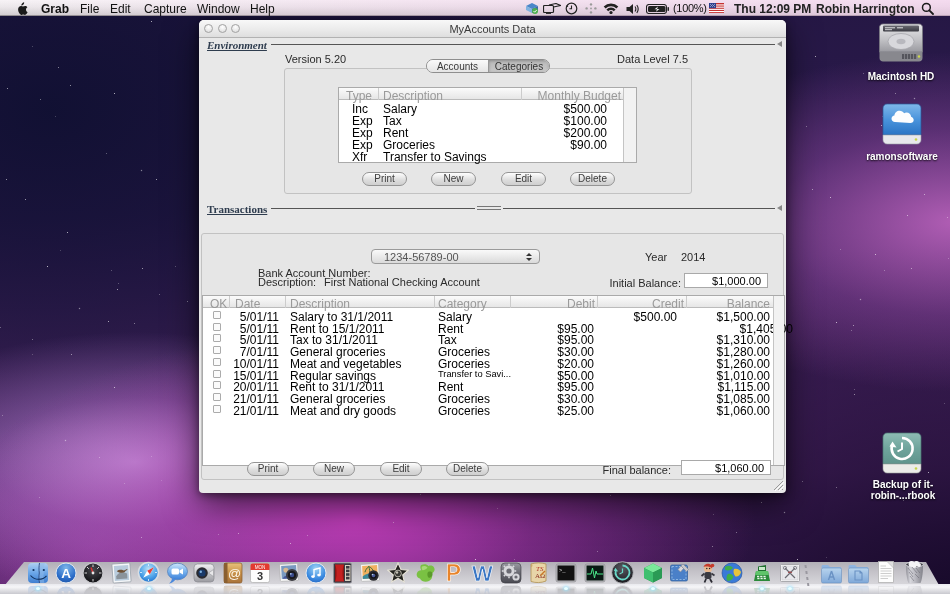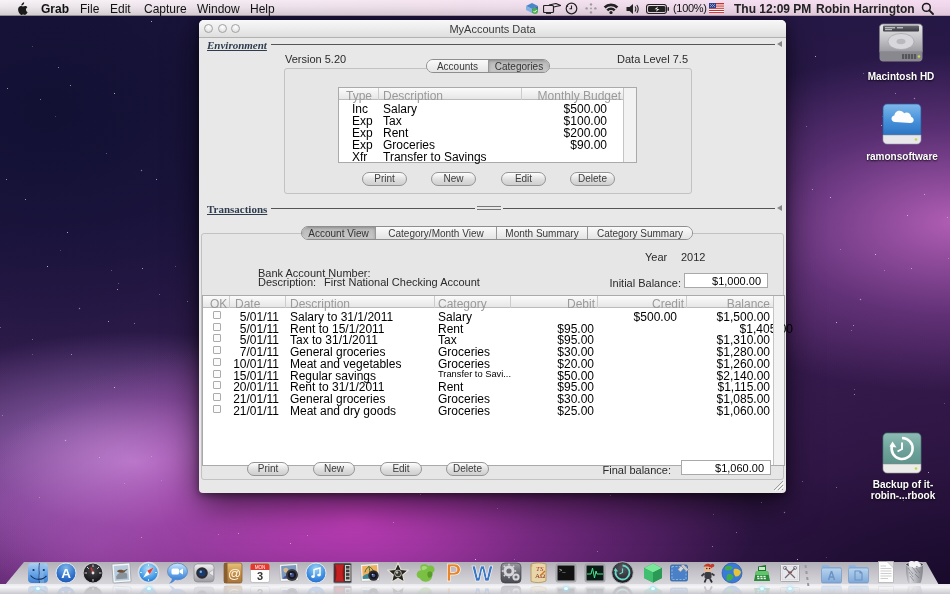--- a/index.html
+++ b/index.html
@@ -373,29 +373,30 @@
     <div class="btn" style="left:371px;top:152px;width:45px;">Delete</div>
 
     <div class="serifhead" style="left:8px;top:183px;">Transactions</div>
     <div class="hline" style="left:72px;top:188px;width:504px;"></div>
     <div style="position:absolute;left:276px;top:185px;width:28px;height:7px;background:#e8e8e8;">
       <div style="position:absolute;left:2px;top:1px;width:24px;height:1px;background:#777;"></div>
       <div style="position:absolute;left:2px;top:4px;width:24px;height:1px;background:#777;"></div>
     </div>
     <div class="harrow" style="left:578px;top:185px;"></div>
     <div class="groupbox" style="left:2px;top:213px;width:583px;height:247px;"></div>
-    <div class="tabs" style="left:102px;top:206px;width:392px;">
-      <div class="tab sel" style="width:73px;">Account View</div>
-      <div class="tab" style="width:121px;">Category/Month View</div>
-      <div class="tab" style="width:91px;">Month Summary</div>
-      <div class="tab" style="width:105px;">Category Summary</div>
+    <div class="lbl" style="left:59px;top:231px;margin-top:16px;">Bank Account Number:</div>
+    <div style="position:absolute;left:172px;top:229px;width:169px;height:15px;border:1px solid #9a9a9a;border-radius:4px;background:linear-gradient(#fafafa,#dadada);">
+      <span style="position:absolute;left:12px;top:1px;font-size:11px;color:#555;">1234-56789-00</span>
+      <div style="position:absolute;right:6px;top:3px;width:7px;height:9px;">
+        <div style="width:0;height:0;border-left:3px solid transparent;border-right:3px solid transparent;border-bottom:3.5px solid #333;margin-bottom:2px;"></div>
+        <div style="width:0;height:0;border-left:3px solid transparent;border-right:3px solid transparent;border-top:3.5px solid #333;"></div>
+      </div>
     </div>
-    <div class="lbl" style="left:59px;top:231px;margin-top:16px;">Bank Account Number:</div>
     <div class="lbl" style="left:446px;top:231px;">Year</div>
-    <div class="lbl" style="left:482px;top:231px;">2012</div>
+    <div class="lbl" style="left:482px;top:231px;">2014</div>
     <div class="lbl" style="left:59px;top:256px;">Description:</div>
     <div class="lbl" style="left:125px;top:256px;">First National Checking Account</div>
     <div class="lbl" style="left:404px;top:257px;width:78px;text-align:right;">Initial Balance:</div>
     <div class="field" style="left:485px;top:253px;width:84px;height:15px;"><span style="margin-right:6px;line-height:14px;">$1,000.00</span></div>
     <div class="tbl" style="left:3px;top:275px;width:583px;height:171px;">
       <div class="thead">
         <div class="th" style="left:7px;">OK</div>
         <div class="th" style="left:32px;">Date</div>
         <div class="th" style="left:87px;">Description</div>
         <div class="th" style="left:235px;">Category</div>
@@ -438,21 +439,21 @@
       <div class="td" style="left:30px;top:60.8px;width:46px;text-align:right;">10/01/11</div>
       <div class="td" style="left:87px;top:60.8px;">Meat and vegetables</div>
       <div class="td" style="left:235px;top:60.8px;">Groceries</div>
       <div class="td" style="left:310px;top:60.8px;width:81px;text-align:right;">$20.00</div>
       <div class="td" style="left:491px;top:60.8px;width:76px;text-align:right;">$1,260.00</div>
       <div style="position:absolute;left:10px;top:73.5px;width:8px;height:8px;background:#fbfbfb;border:1px solid #ababab;border-radius:1px;"></div>
       <div class="td" style="left:30px;top:72.5px;width:46px;text-align:right;">15/01/11</div>
       <div class="td" style="left:87px;top:72.5px;">Regular savings</div>
       <div class="td" style="left:235px;top:72.5px;font-size:9.3px;">Transfer to Savi...</div>
       <div class="td" style="left:310px;top:72.5px;width:81px;text-align:right;">$50.00</div>
-      <div class="td" style="left:491px;top:72.5px;width:76px;text-align:right;">$2,140.00</div>
+      <div class="td" style="left:491px;top:72.5px;width:76px;text-align:right;">$1,010.00</div>
       <div style="position:absolute;left:10px;top:85.2px;width:8px;height:8px;background:#fbfbfb;border:1px solid #ababab;border-radius:1px;"></div>
       <div class="td" style="left:30px;top:84.2px;width:46px;text-align:right;">20/01/11</div>
       <div class="td" style="left:87px;top:84.2px;">Rent to 31/1/2011</div>
       <div class="td" style="left:235px;top:84.2px;">Rent</div>
       <div class="td" style="left:310px;top:84.2px;width:81px;text-align:right;">$95.00</div>
       <div class="td" style="left:491px;top:84.2px;width:76px;text-align:right;">$1,115.00</div>
       <div style="position:absolute;left:10px;top:96.9px;width:8px;height:8px;background:#fbfbfb;border:1px solid #ababab;border-radius:1px;"></div>
       <div class="td" style="left:30px;top:95.9px;width:46px;text-align:right;">21/01/11</div>
       <div class="td" style="left:87px;top:95.9px;">General groceries</div>
       <div class="td" style="left:235px;top:95.9px;">Groceries</div>

